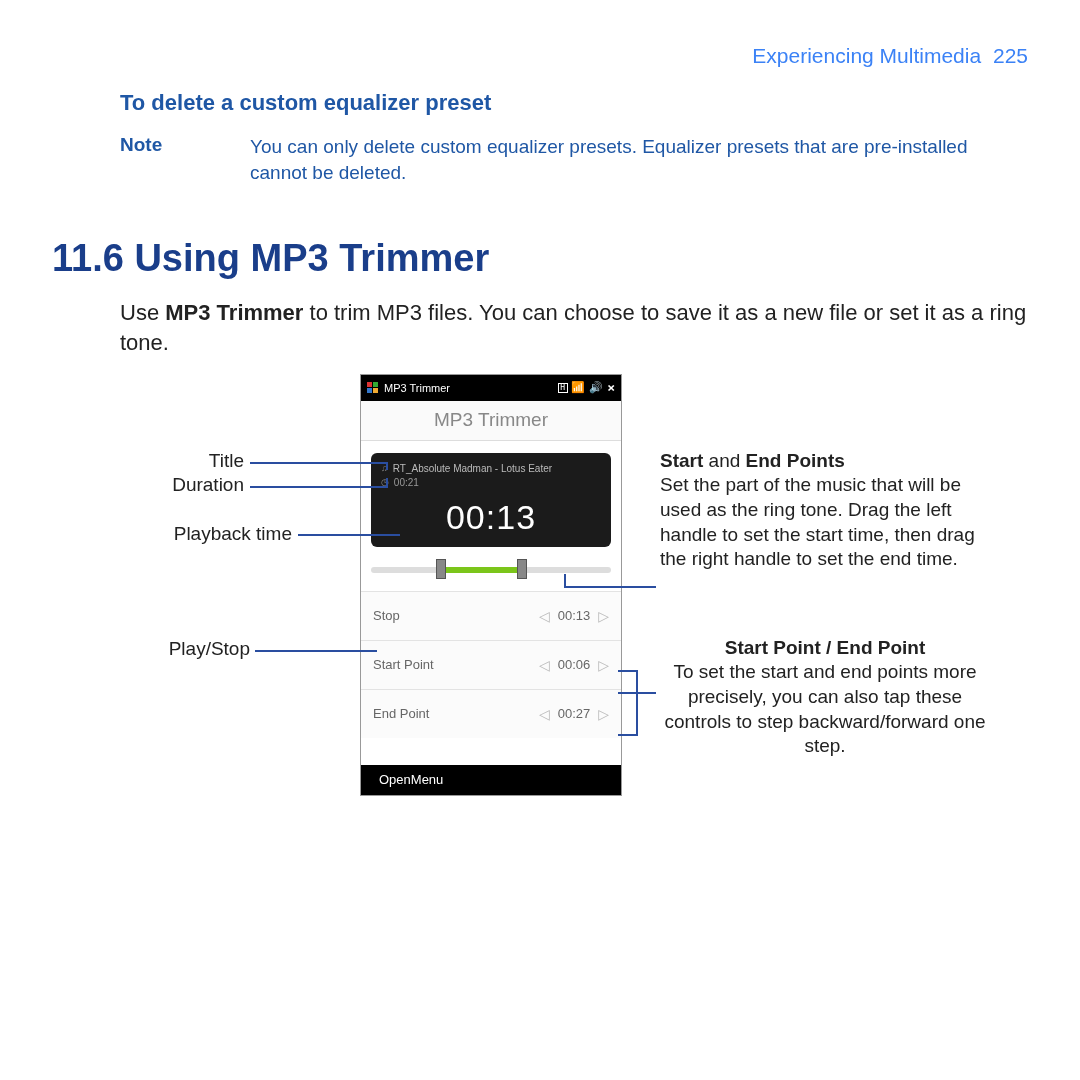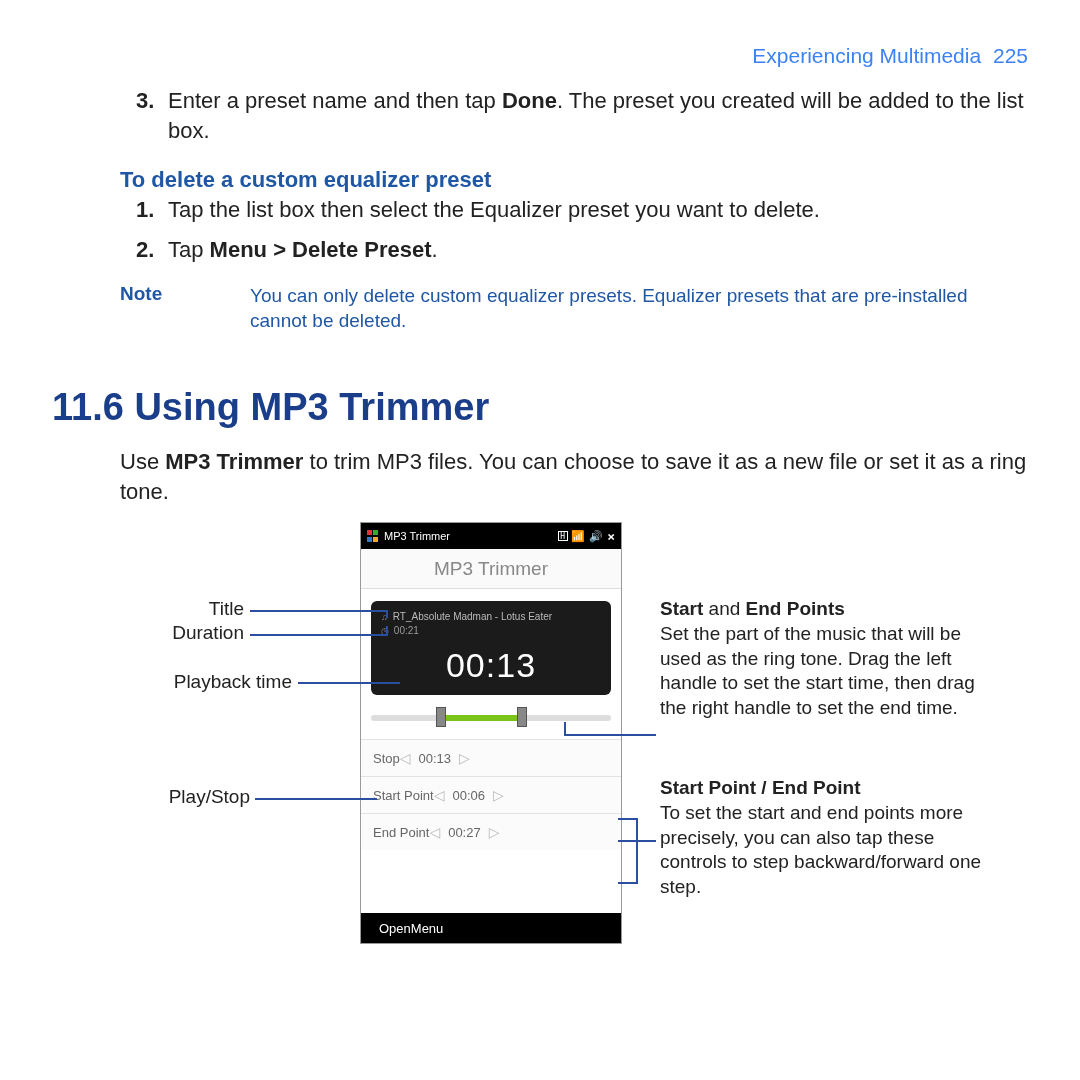--- a/index.html
+++ b/index.html
@@ -92,22 +92,22 @@
   }
   .slider {
     position:relative; height: 30px; margin: 4px 10px 6px 10px;
   }
   .slider .track{ position:absolute; left:0; right:0; top:12px; height:6px; background:#ddd; border-radius:3px;}
   .slider .fill{ position:absolute; left:28%; width:34%; top:12px; height:6px; background:#7bc51a;}
   .slider .handle{ position:absolute; top:4px; width:10px; height:20px; background:#888; border:1px solid #555;}
   .slider .handle.l{ left:27%;}
   .slider .handle.r{ left:61%;}
   .ctrl-row {
-    display:flex; align-items:center; justify-content:flex-start;
-    padding: 10px 12px; border-top:1px solid #e3e3e3; font-size:13px; color:#666;
+    display:flex; align-items:center; justify-content:space-between;
+    padding: 16px 12px; border-top:1px solid #e3e3e3; font-size:13px; color:#666;
     background:#fbfbfb;
   }
   .ctrl-row .stepper{ display:flex; align-items:center; gap:8px;}
   .ctrl-row .arrow{ color:#bbb; font-size:14px;}
   .phone-bottom{
     position:absolute; left:0; right:0; bottom:0;
     height:30px; background:#000; color:#fff; display:flex;
     justify-content:flex-start; align-items:center; padding:0 18px;
     font-size:13px;
   }
@@ -124,54 +124,41 @@
   .lt1 { left:130px; top:88px; width:136px;}
   .lt1v { left:266px; top:88px; height:8px;}
   .lt2 { left:130px; top:112px; width:136px;}
   .lt2v{ left:266px; top:104px; height:10px;}
   .lt3 { left:178px; top:160px; width:102px;}
   .lt4 { left:135px; top:276px; width:122px;}
   
   .callout-r { position:absolute; left:540px; width:330px; font-size:19px; line-height:1.3;}
   .callout-r .hd{ font-weight:700;}
   .cr1 { top:75px;}
-  .cr2 { top:254px;}
+  .cr2 { top:262px;text-align:center;}
   
   .lr1 { position:absolute; left:444px; top:212px; width:92px; height:2px; background:#2a4ea0;}
   .lr1v{ position:absolute; left:444px; top:200px; width:2px; height:14px; background:#2a4ea0;}
   .lr2 { position:absolute; left:498px; top:318px; width:38px; height:2px; background:#2a4ea0;}
   .lr2b{ position:absolute; left:516px; top:296px; width:2px; height:66px; background:#2a4ea0;}
   .lr2t{ position:absolute; left:498px; top:296px; width:20px; height:2px; background:#2a4ea0;}
   .lr2c{ position:absolute; left:498px; top:360px; width:20px; height:2px; background:#2a4ea0;}
 </style>
 </head>
 <body>
 
 <div class="page">
   <div class="running-head">
     <span>Experiencing Multimedia</span>
     <span class="pageno">225</span>
   </div>
 
-  <ol class="steps">
-    <li>
-      <span class="num">3.</span><span>Enter a preset name and then tap </span><span class="bold">Done</span><span>. The preset you created will be added to the list box.</span>
-    </li>
-  </ol>
 
   <h3 class="sub">To delete a custom equalizer preset</h3>
 
-  <ol class="steps">
-    <li>
-      <span class="num">1.</span><span>Tap the list box then select the Equalizer preset you want to delete.</span>
-    </li>
-    <li>
-      <span class="num bold">2.</span><span>Tap </span><span class="bold">Menu &gt; Delete Preset</span><span>.</span>
-    </li>
-  </ol>
 
   <div class="note-row">
     <div class="note-label">Note</div>
     <div class="note-text">You can only delete custom equalizer presets. Equalizer presets that are pre-installed cannot be deleted.</div>
   </div>
 
   <h2 class="section">11.6  Using MP3 Trimmer</h2>
 
   <p class="body">
     <span>Use </span><span class="bold">MP3 Trimmer</span><span> to trim MP3 files. You can choose to save it as a new file or set it as a ring tone.</span>

